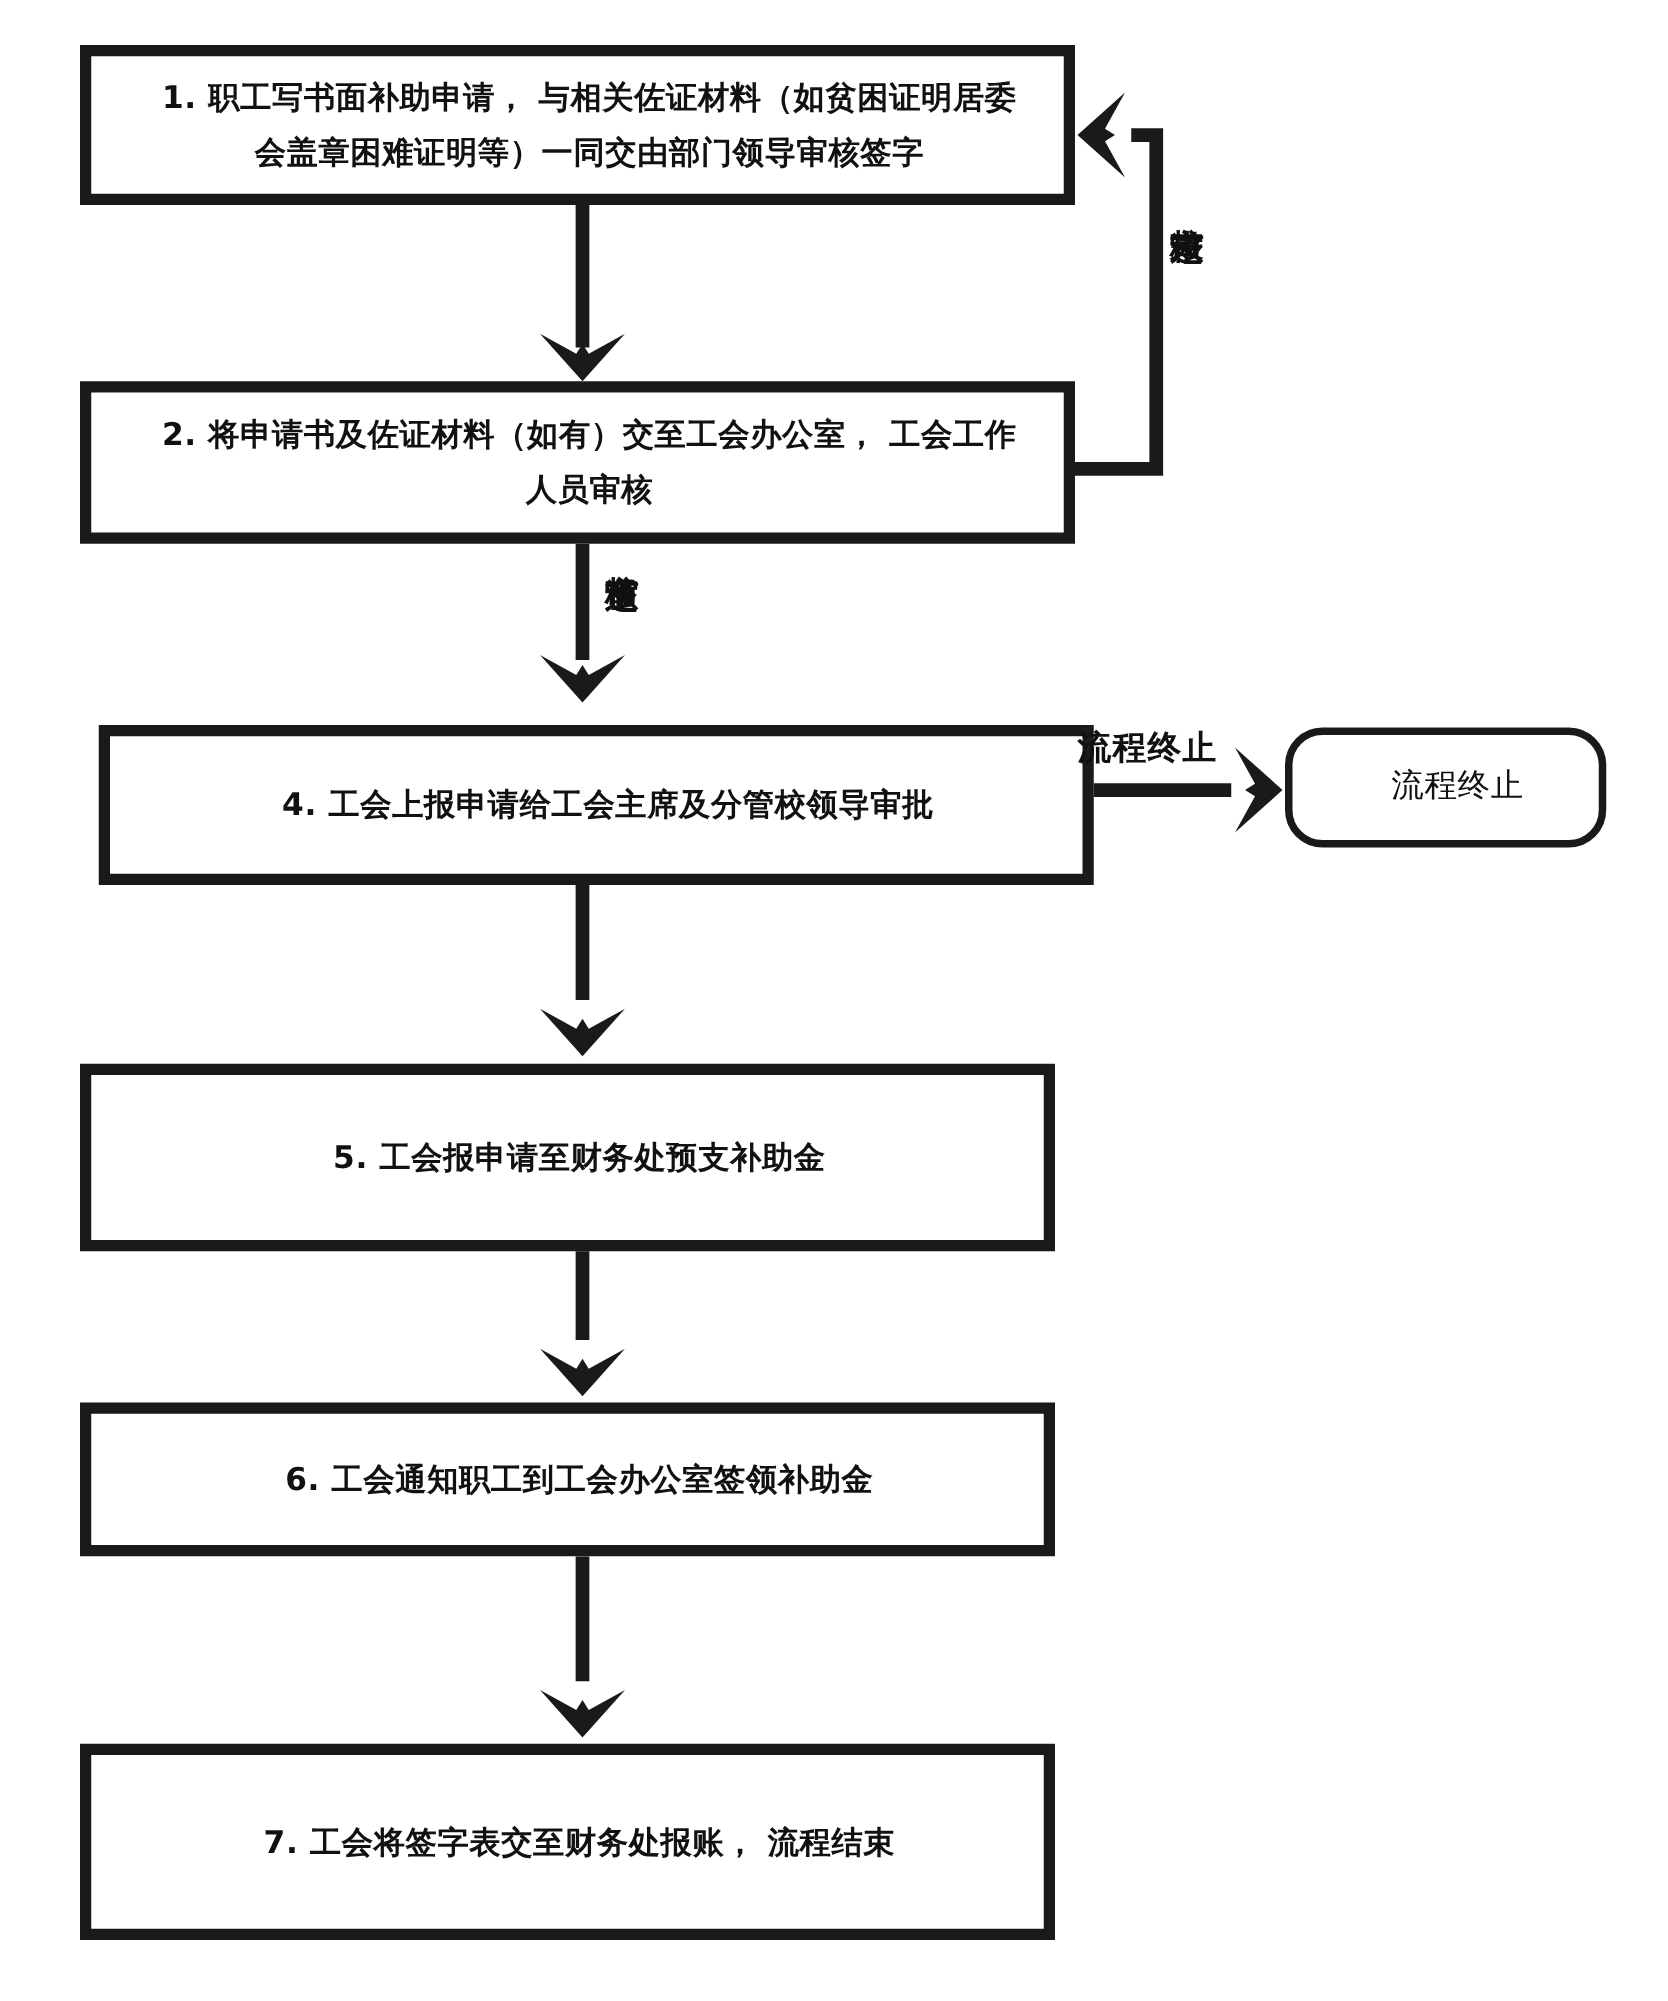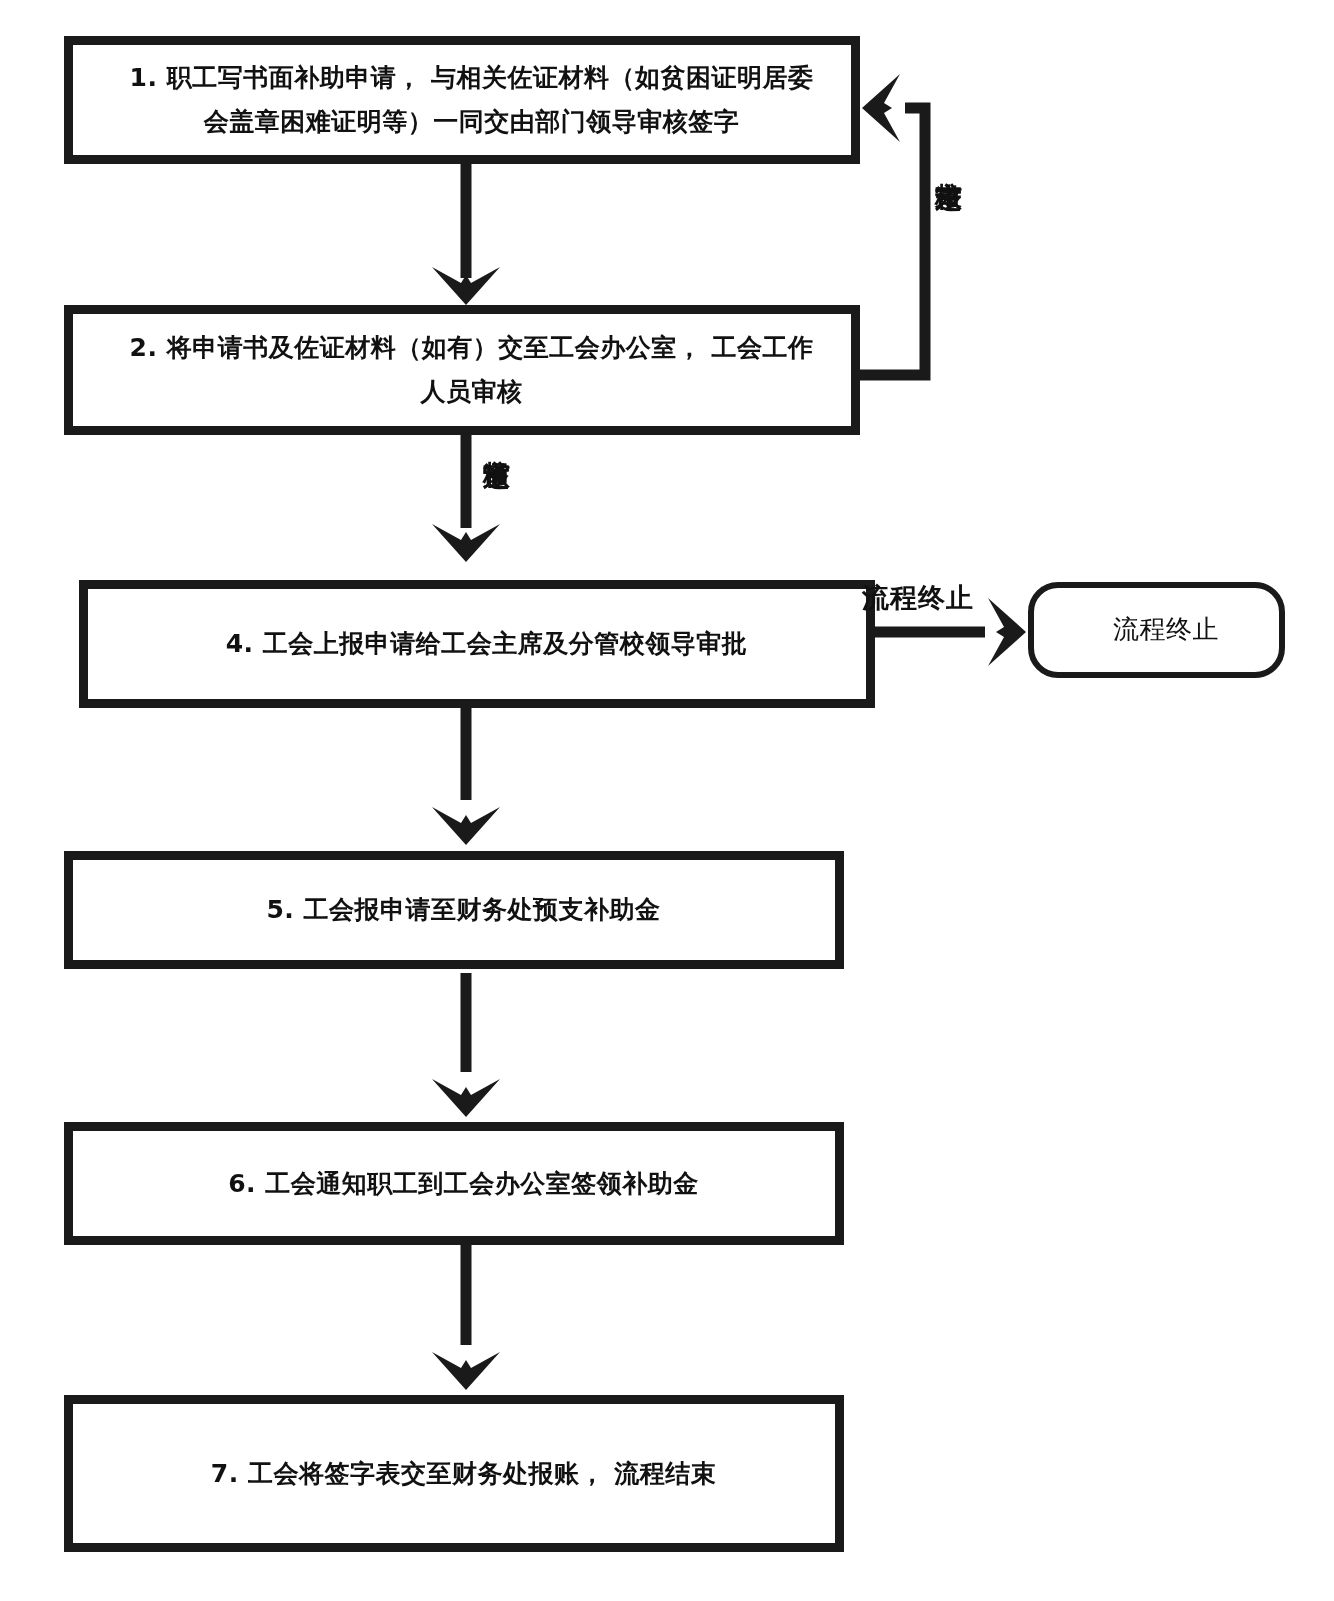--- a/index.html
+++ b/index.html
@@ -135,21 +135,21 @@
   </div>
 
   <div class="node" style="left:69px; top:580px; width:796px; height:128px;margin-left:10px;">
     <div class="node-text">4. 工会上报申请给工会主席及分管校领导审批</div>
   </div>
 
   <div class="node terminal" style="left:1028px; top:582px; width:257px; height:96px;">
     <div class="node-text">流程终止</div>
   </div>
 
-  <div class="node" style="left:64px; top:851px; width:780px; height:118px;">
+  <div class="node" style="left:64px; top:851px; width:780px; height:150px;">
     <div class="node-text">5. 工会报申请至财务处预支补助金</div>
   </div>
 
   <div class="node" style="left:64px; top:1122px; width:780px; height:123px;">
     <div class="node-text">6. 工会通知职工到工会办公室签领补助金</div>
   </div>
 
   <div class="node" style="left:64px; top:1395px; width:780px; height:157px;">
     <div class="node-text">7. 工会将签字表交至财务处报账，  流程结束</div>
   </div>

